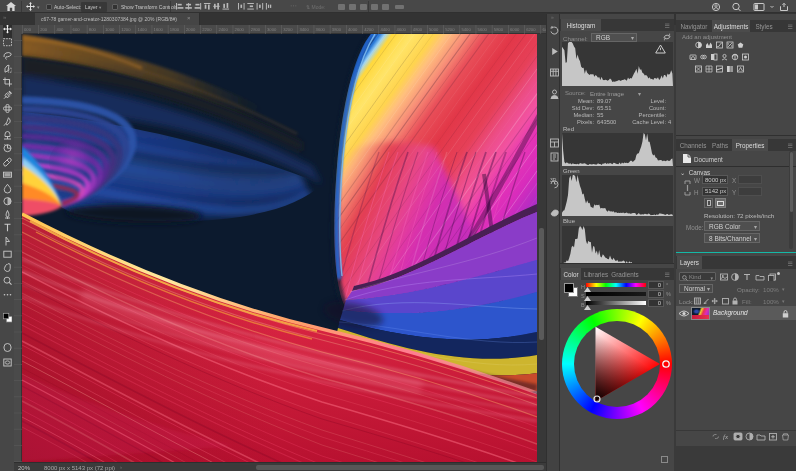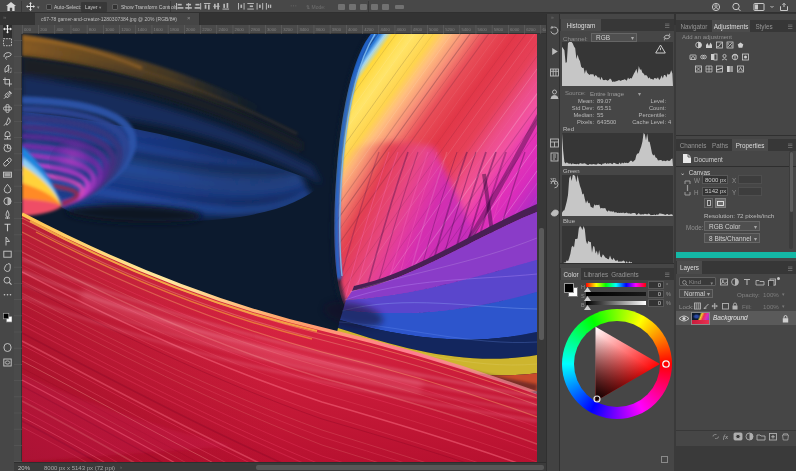--- a/index.html
+++ b/index.html
@@ -849,21 +849,21 @@
       <rect x="0.5" y="0.5" width="6" height="4" fill="none" stroke="#e8e8e8" stroke-width="0.9"></rect>
     </svg>
  <div class="abs txt" style="left:28px;top:76px;font-size:6.2px;color:#bdbdbd">Resolution: 72 pixels/inch</div>
  <div class="abs txt dim" style="left:10px;top:87.5px;font-size:6.3px">Mode:</div>
  <div class="ddl abs" style="left:28px;top:85px;width:56px;height:10px">RGB Color<span class="chev">▾</span></div>
  <div class="ddl abs" style="left:28px;top:97px;width:56px;height:10px">8 Bits/Channel<span class="chev">▾</span></div>
  <div class="abs" style="left:113px;top:15px;width:4px;height:98px;background:#3c3c3c;border-radius:2px"></div>
  <div class="abs" style="left:113.5px;top:16px;width:3px;height:60px;background:#5d5d5d;border-radius:2px"></div>
 </div>
 
-<div class="abs" style="left:676px;top:252px;width:120px;height:194px;background:#464646;border-top:6px solid #14b8a6">
+<div class="abs" style="left:676px;top:252px;width:120px;height:194px;background:#464646;border-top:1px solid #14b8a6">
  <div class="abs tabstrip" style="left:0;top:3px;width:120px;height:13px">
    <div class="tab" style="left:1px;width:25px">Layers</div>
    <div class="abs dim" style="right:3px;top:3.5px;font-size:6px">☰</div>
  </div>
  <div class="abs" style="left:3px;top:19px;width:37px;height:9px;background:#3a3a3a;border:1px solid #616161;border-radius:1px">
    <svg class="abs" style="left:2px;top:1.5px" width="6" height="6" viewBox="0 0 6 6" fill="none" stroke="#9a9a9a" stroke-width="0.9">
         <circle cx="2.4" cy="2.4" r="1.8"></circle>
         <path d="M3.8,3.8 L5.5,5.5"></path>
       </svg>
    <div class="abs txt dim" style="left:9px;top:1.2px;font-size:6px">Kind</div>

